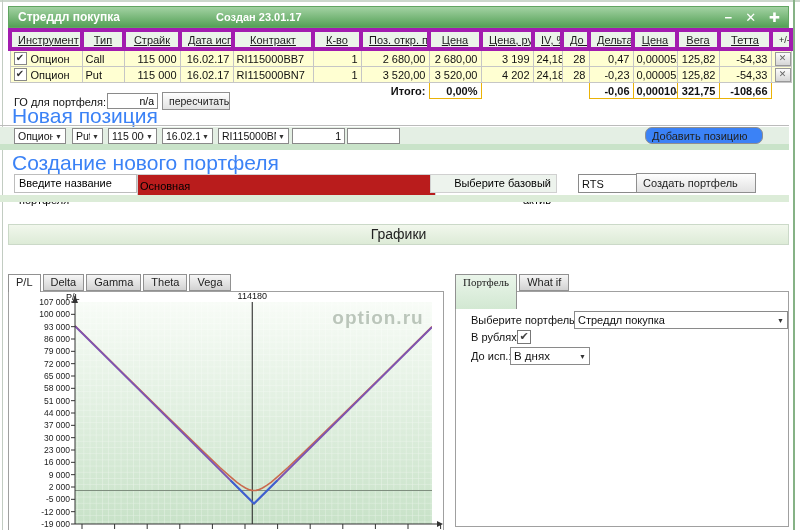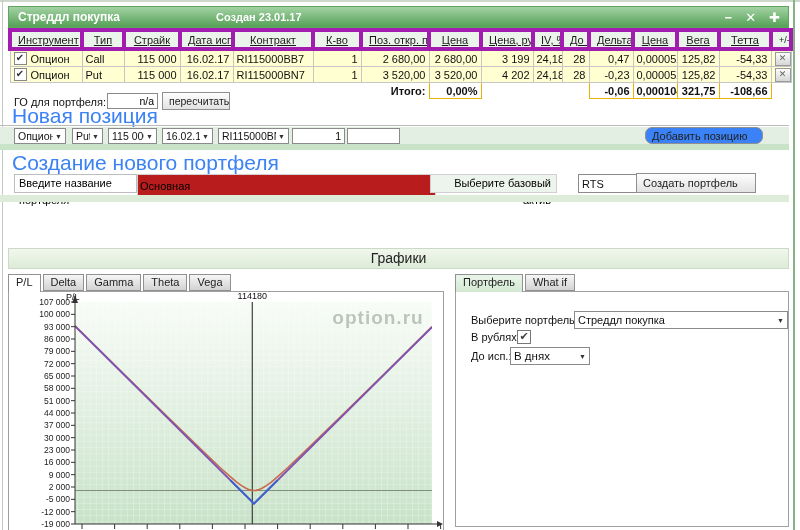--- a/index.html
+++ b/index.html
@@ -56,30 +56,30 @@
   #h-newport{left:12px;top:151px;}
   #strip2{left:0;top:195px;width:789px;height:7px;background:#dcecd8;}
 
   .cellbox{box-sizing:border-box;height:19px;border:1px solid #bdbdbd;font-size:11px;line-height:17px;}
   #pname-label{left:14px;top:174px;width:123px;background:#fff;padding-left:4px;}
   #pname-input{left:137px;top:174px;width:293px;height:19px;background:#b91c1c;border:1px solid #d0d0d0;font-size:11px;}
   #passet-label{left:430px;top:174px;width:127px;background:#edf3ed;border:1px solid #d0d0d0;text-align:right;padding-right:5px;}
   #passet-sel{left:558px;top:174px;width:77px;height:19px;font-size:11px;margin-left:20px;}
   #pcreate-btn{left:628px;top:173px;width:120px;height:20px;margin-left:8px;}
 
-  #banner{left:8px;top:248px;width:781px;height:21px;box-sizing:border-box;border:1px solid #cbd9c8;
+  #banner{left:8px;top:224px;width:781px;height:21px;box-sizing:border-box;border:1px solid #cbd9c8;
     background:linear-gradient(#f1f7ec,#ddebd7);text-align:center;font-size:14px;color:#222;line-height:19px;}
 
   .tabs{display:flex;align-items:flex-start;}
   #tabs-left{left:8px;top:274px;}
   #tabs-right{left:455px;top:274px;}
   .tab{box-sizing:border-box;height:17px;border:1px solid #919191;background:linear-gradient(#f6f6f6,#d2d2d2);
     font-size:11px;color:#222;padding:1px 7px 0;margin-right:2px;cursor:pointer;white-space:nowrap;}
   .tab.active{height:18px;background:#fff;border-bottom:none;z-index:3;position:relative;}
-  .tab.active-green{height:18px;background:linear-gradient(#eaf5ea,#d2e8d2);border-bottom:none;z-index:3;position:relative;}
+  .tab.active-green{height:35px;background:linear-gradient(#eaf5ea,#d2e8d2);border-bottom:none;z-index:3;position:relative;font-family:Liberation Serif, serif;}
 
   #chartbox{left:8px;top:291px;width:436px;height:250px;box-sizing:border-box;border:1px solid #a0a0a0;background:#fff;}
   #rightbox{left:455px;top:291px;width:334px;height:236px;box-sizing:border-box;border:1px solid #a0a0a0;background:#fff;position:absolute;}
   #rightbox .lbl{position:absolute;font-size:11px;color:#111;}
   #rp-portfolio-label{left:15px;top:22px;}
   #rp-portfolio-sel{position:absolute;left:118px;top:19px;width:214px;height:18px;font-size:11px;}
   #rp-rub-label{left:15px;top:39px;}
   #rp-checkbox{position:absolute;left:61px;top:38px;width:12px;height:12px;border:1px solid #777;
     background:#fff;font-size:11px;line-height:11px;text-align:center;color:#444;cursor:pointer;}
   #rp-days-label{left:15px;top:58px;}

